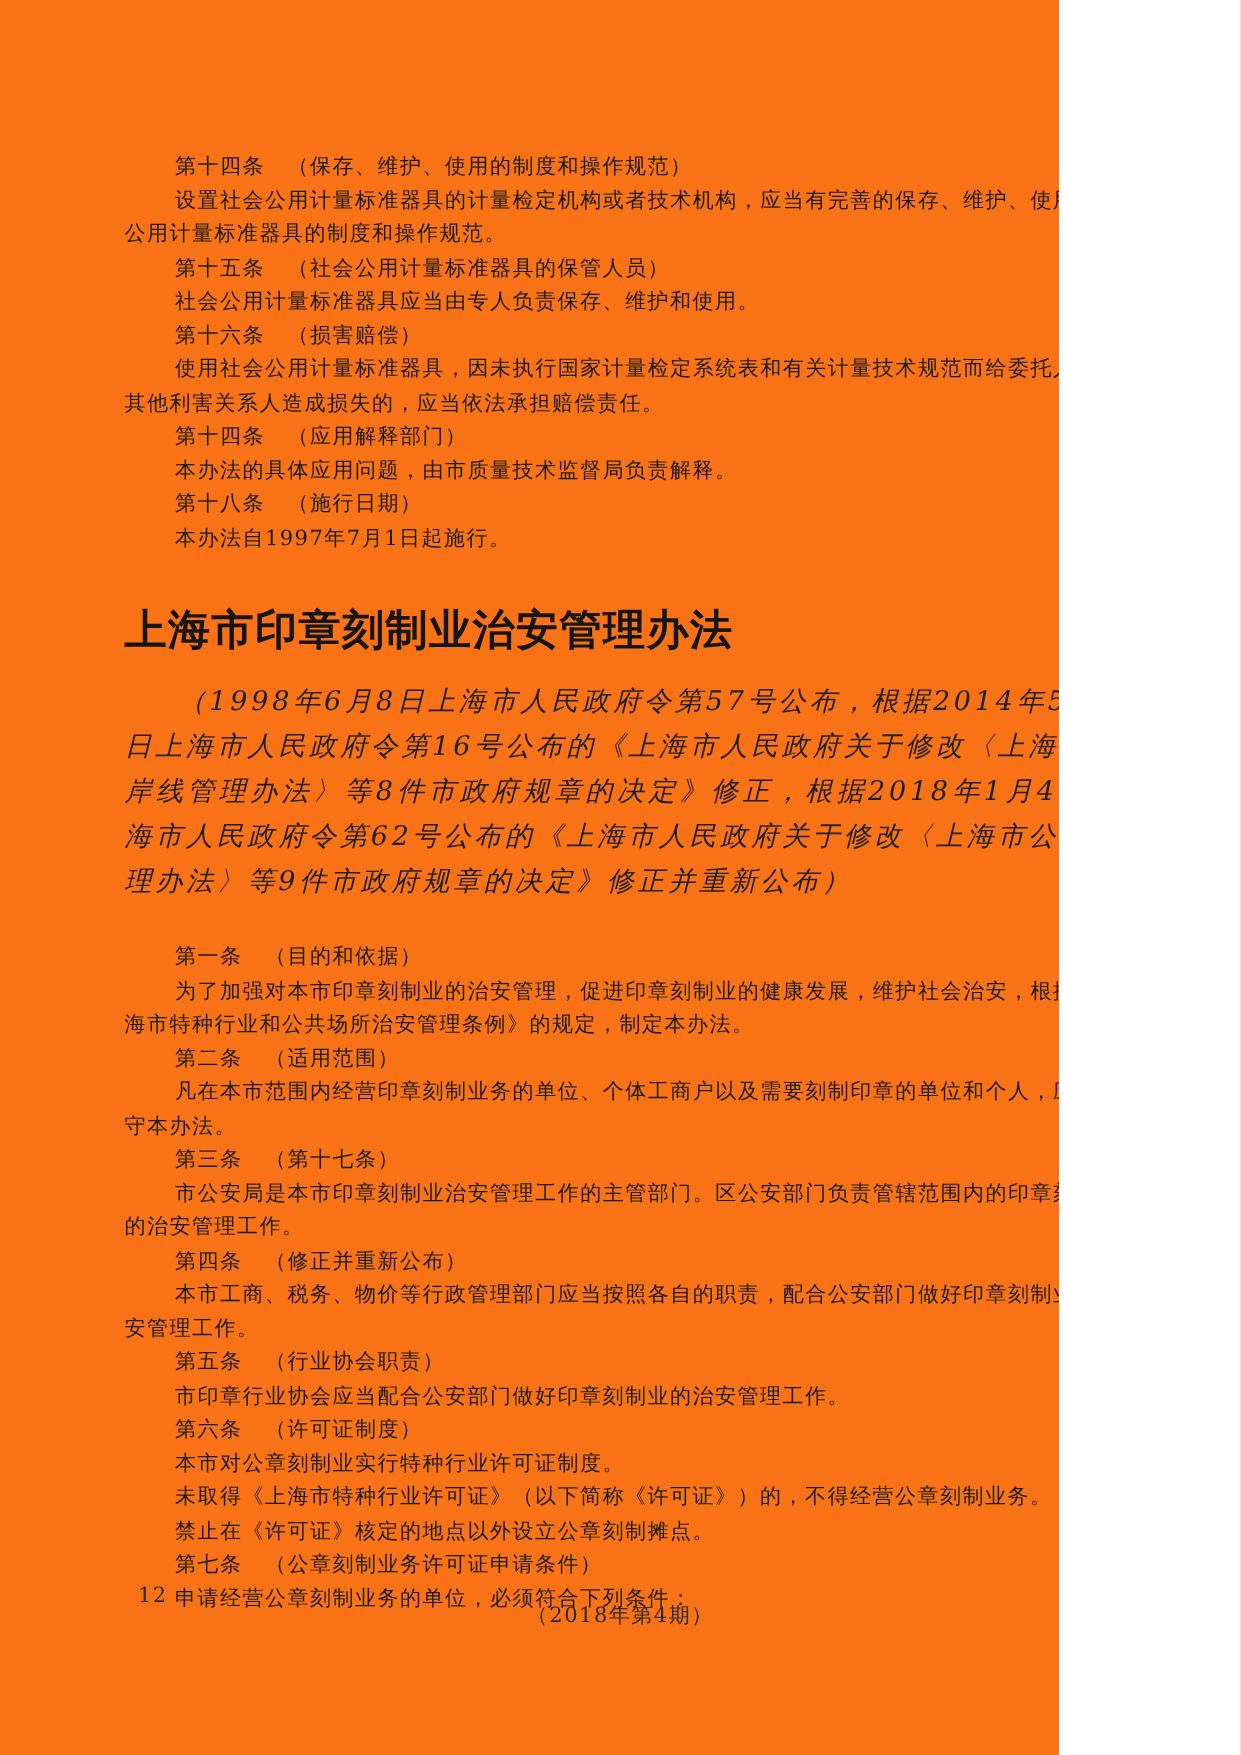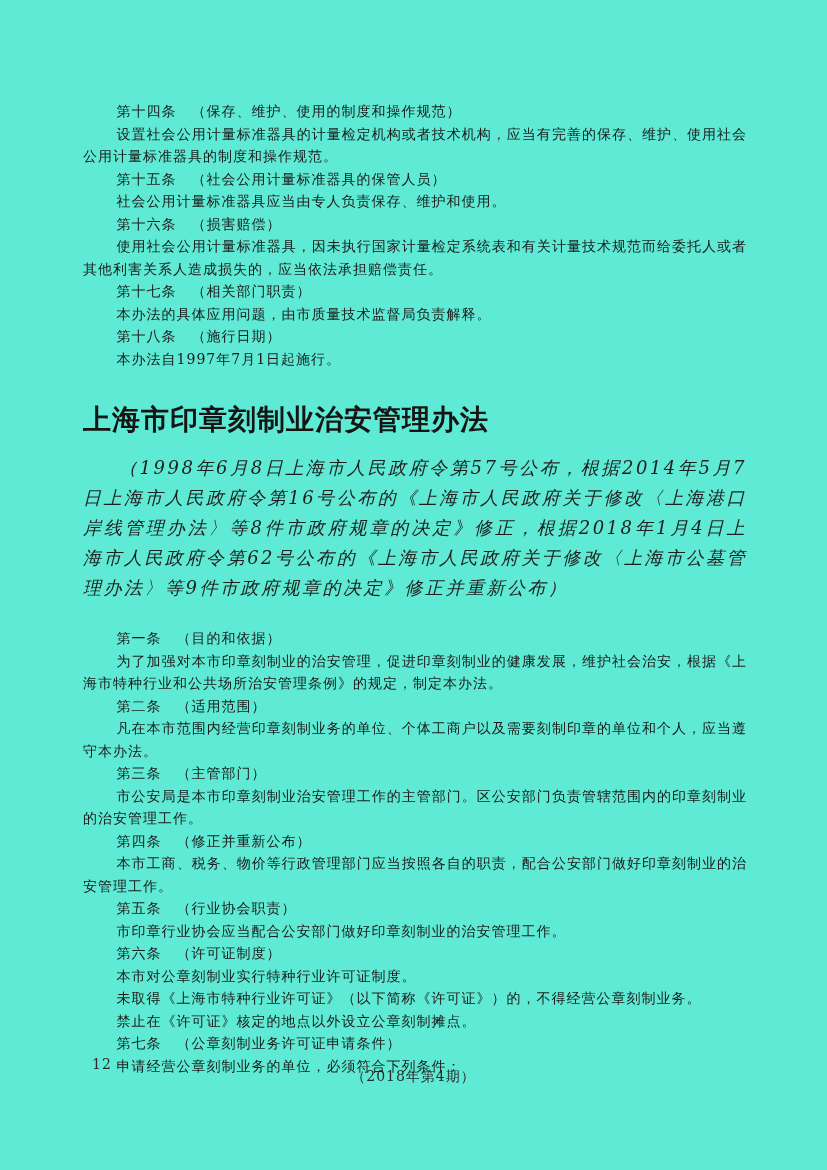--- a/index.html
+++ b/index.html
@@ -2,23 +2,23 @@
 <html><head>
 <meta charset="utf-8">
 <style>
   html, body {
     margin: 0;
     padding: 0;
     background: #ffffff;
   }
   .page {
     position: relative;
-    width: 827px;
+    width: 706px;
     height: 1170px;
-    background: #5eead4;
+    background: #f97316;
     color: #1b1b1b;
     font-family: "DejaVu Serif", "Liberation Serif", serif;
     overflow: hidden;
     box-sizing: border-box;
   }
   .content {
     position: absolute;
     left: 83px;
     top: 100px;
     width: 664px;
@@ -85,36 +85,36 @@
 <div class="page">
   <div class="content">
 
     <div class="body-text">
         <p class="para">第十四条　（保存、维护、使用的制度和操作规范）</p>
         <p class="para">设置社会公用计量标准器具的计量检定机构或者技术机构，应当有完善的保存、维护、使用社会公用计量标准器具的制度和操作规范。</p>
         <p class="para">第十五条　（社会公用计量标准器具的保管人员）</p>
         <p class="para">社会公用计量标准器具应当由专人负责保存、维护和使用。</p>
         <p class="para">第十六条　（损害赔偿）</p>
         <p class="para">使用社会公用计量标准器具，因未执行国家计量检定系统表和有关计量技术规范而给委托人或者其他利害关系人造成损失的，应当依法承担赔偿责任。</p>
-        <p class="para">第十七条　（相关部门职责）</p>
+        <p class="para">第十四条　（应用解释部门）</p>
         <p class="para">本办法的具体应用问题，由市质量技术监督局负责解释。</p>
         <p class="para">第十八条　（施行日期）</p>
         <p class="para">本办法自1997年7月1日起施行。</p>
       </div>
 
     <h1 class="doc-title">上海市印章刻制业治安管理办法</h1>
 
     <p class="preamble">（1998年6月8日上海市人民政府令第57号公布，根据2014年5月7日上海市人民政府令第16号公布的《上海市人民政府关于修改〈上海港口岸线管理办法〉等8件市政府规章的决定》修正，根据2018年1月4日上海市人民政府令第62号公布的《上海市人民政府关于修改〈上海市公墓管理办法〉等9件市政府规章的决定》修正并重新公布）</p>
 
     <div class="body-text">
         <p class="para">第一条　（目的和依据）</p>
         <p class="para">为了加强对本市印章刻制业的治安管理，促进印章刻制业的健康发展，维护社会治安，根据《上海市特种行业和公共场所治安管理条例》的规定，制定本办法。</p>
         <p class="para">第二条　（适用范围）</p>
         <p class="para">凡在本市范围内经营印章刻制业务的单位、个体工商户以及需要刻制印章的单位和个人，应当遵守本办法。</p>
-        <p class="para">第三条　（主管部门）</p>
+        <p class="para">第三条　（第十七条）</p>
         <p class="para">市公安局是本市印章刻制业治安管理工作的主管部门。区公安部门负责管辖范围内的印章刻制业的治安管理工作。</p>
         <p class="para">第四条　（修正并重新公布）</p>
         <p class="para">本市工商、税务、物价等行政管理部门应当按照各自的职责，配合公安部门做好印章刻制业的治安管理工作。</p>
         <p class="para">第五条　（行业协会职责）</p>
         <p class="para">市印章行业协会应当配合公安部门做好印章刻制业的治安管理工作。</p>
         <p class="para">第六条　（许可证制度）</p>
         <p class="para">本市对公章刻制业实行特种行业许可证制度。</p>
         <p class="para">未取得《上海市特种行业许可证》（以下简称《许可证》）的，不得经营公章刻制业务。</p>
         <p class="para">禁止在《许可证》核定的地点以外设立公章刻制摊点。</p>
         <p class="para">第七条　（公章刻制业务许可证申请条件）</p>

